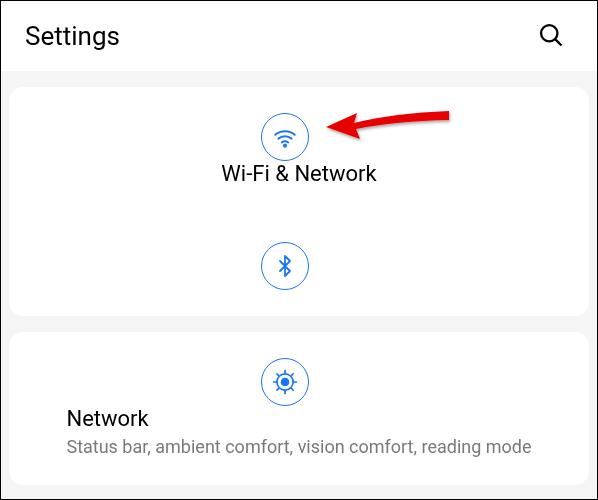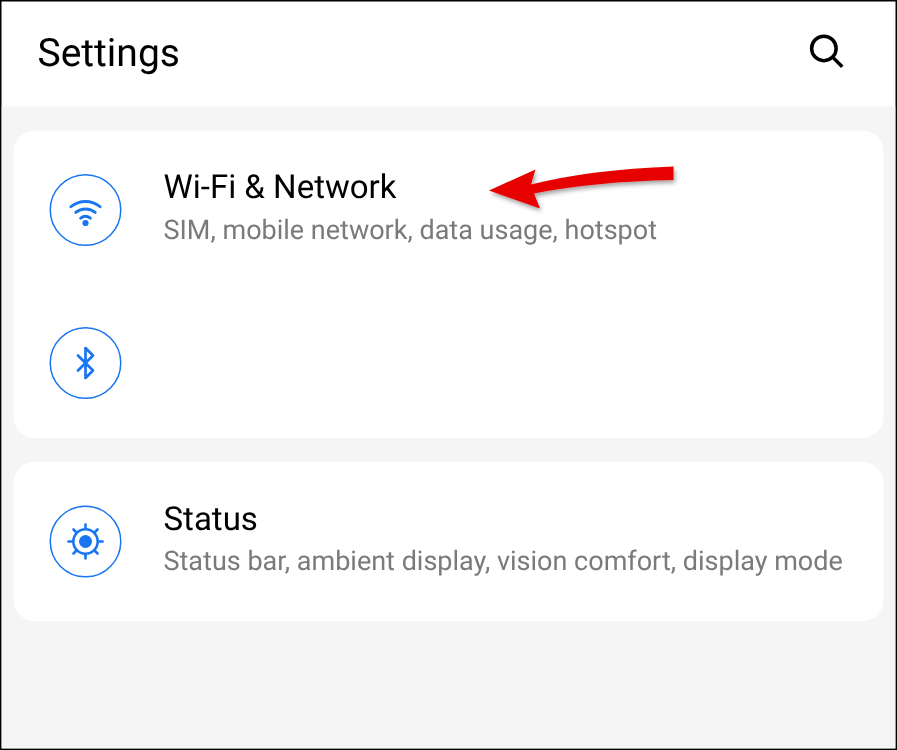--- a/index.html
+++ b/index.html
@@ -46,20 +46,21 @@
       border-radius: 14px;
       margin-bottom: 16px;
       overflow: hidden;
     }
     .setting-item {
       display: flex;
       align-items: center;
       padding: 26px 24px;
       cursor: pointer;
       position: relative;
+      flex-direction: column;
     }
     .icon-circle {
       width: 48px;
       height: 48px;
       border: 1.5px solid #1976f0;
       border-radius: 50%;
       display: flex;
       align-items: center;
       justify-content: center;
       flex-shrink: 0;
@@ -108,21 +109,20 @@
       <div class="icon-circle">
         <svg width="26" height="26" viewBox="0 0 24 24" fill="none" stroke="#1976f0" stroke-width="1.8" stroke-linecap="round">
           <path d="M3 10 a14 14 0 0 1 18 0"></path>
           <path d="M6 13.5 a9.5 9.5 0 0 1 12 0"></path>
           <path d="M9 17 a5 5 0 0 1 6 0"></path>
           <circle cx="12" cy="20" r="1" fill="#1976f0"></circle>
         </svg>
       </div>
       <div class="setting-text">
         <div class="setting-title">Wi-Fi &amp; Network</div>
-        <div class="setting-subtitle">SIM, mobile network, data usage, hotspot</div>
       </div>
       <div class="arrow-annotation">
         <svg width="130" height="50" viewBox="0 0 130 50">
           <defs>
             <filter id="ds" x="-20%" y="-20%" width="140%" height="140%">
               <feDropShadow dx="1" dy="2" stdDeviation="1.5" flood-color="#000" flood-opacity="0.35"></feDropShadow>
             </filter>
           </defs>
           <g filter="url(#ds)">
             <path d="M 125 12 Q 70 14 30 24 L 33 14 L 2 28 L 36 40 L 32 30 Q 72 22 125 21 Z" fill="#e60000"></path>
@@ -152,19 +152,19 @@
           <line x1="12" y1="20.5" x2="12" y2="22.5"></line>
           <line x1="1.5" y1="12" x2="3.5" y2="12"></line>
           <line x1="20.5" y1="12" x2="22.5" y2="12"></line>
           <line x1="4.6" y1="4.6" x2="6" y2="6"></line>
           <line x1="18" y1="18" x2="19.4" y2="19.4"></line>
           <line x1="4.6" y1="19.4" x2="6" y2="18"></line>
           <line x1="18" y1="6" x2="19.4" y2="4.6"></line>
         </svg>
       </div>
       <div class="setting-text">
-        <div class="setting-title">Status</div>
-        <div class="setting-subtitle">Status bar, ambient display, vision comfort, display mode</div>
+        <div class="setting-title">Network</div>
+        <div class="setting-subtitle">Status bar, ambient comfort, vision comfort, reading mode</div>
       </div>
     </div>
   </div>
 
 </div>
 
 </body></html>

